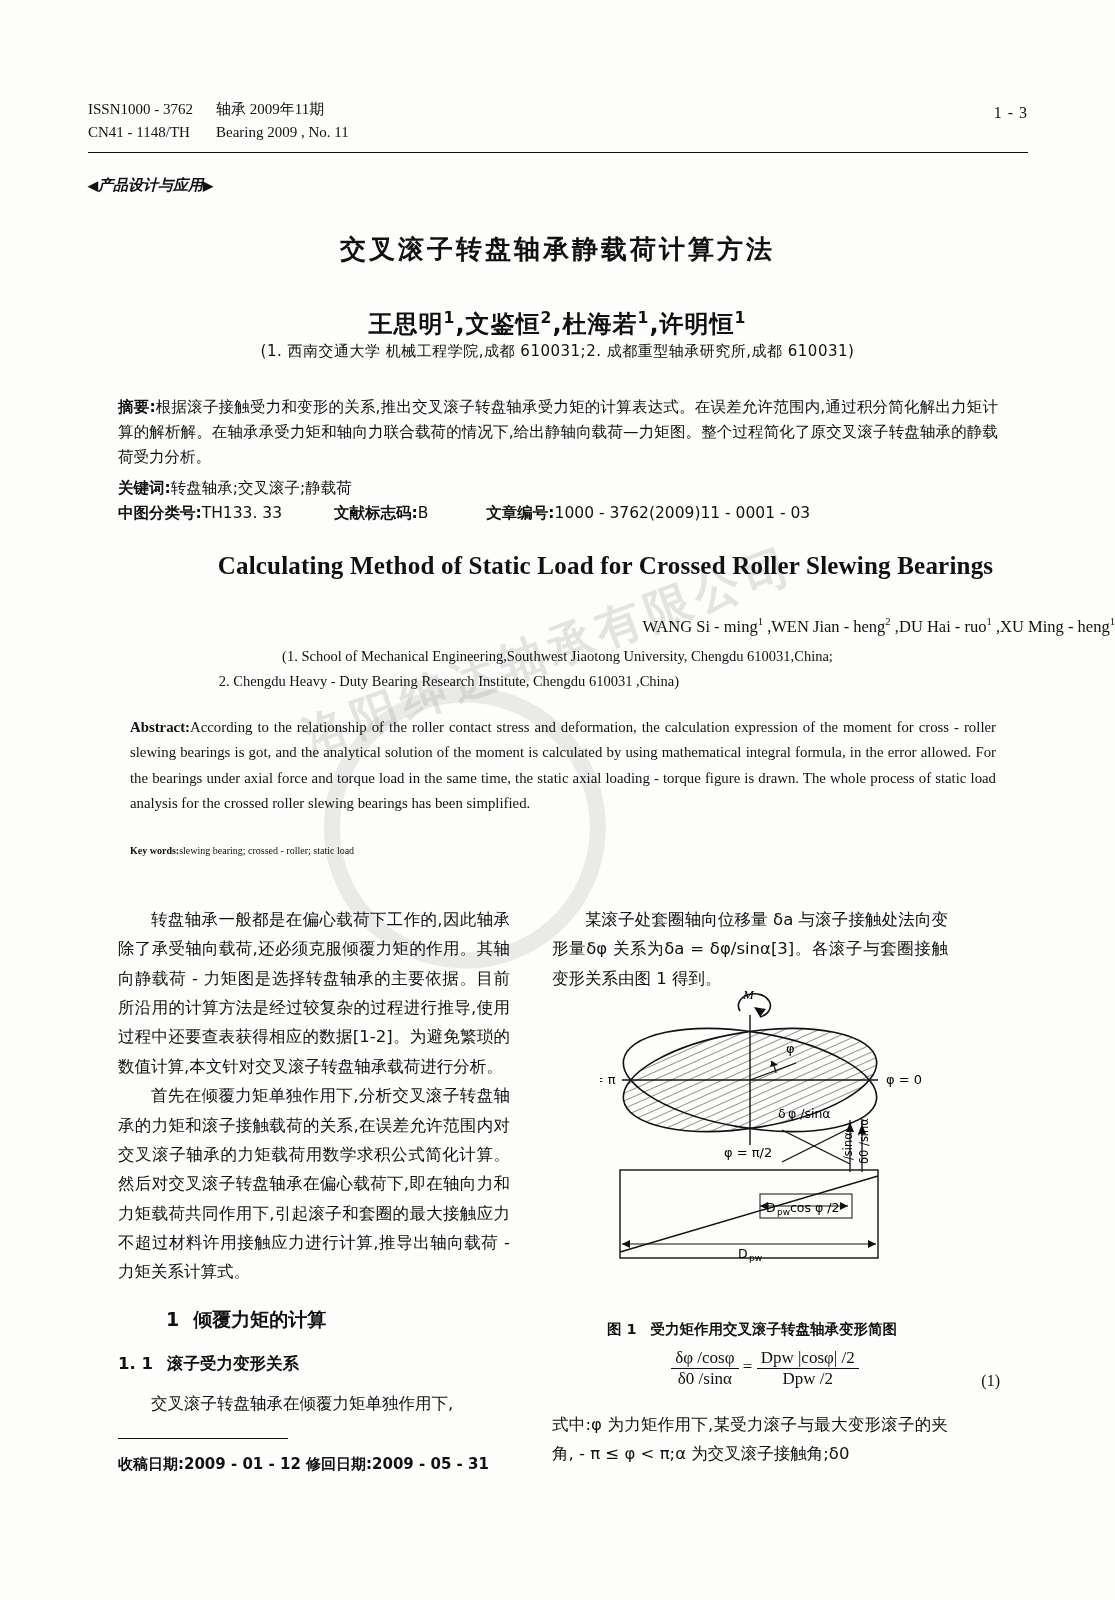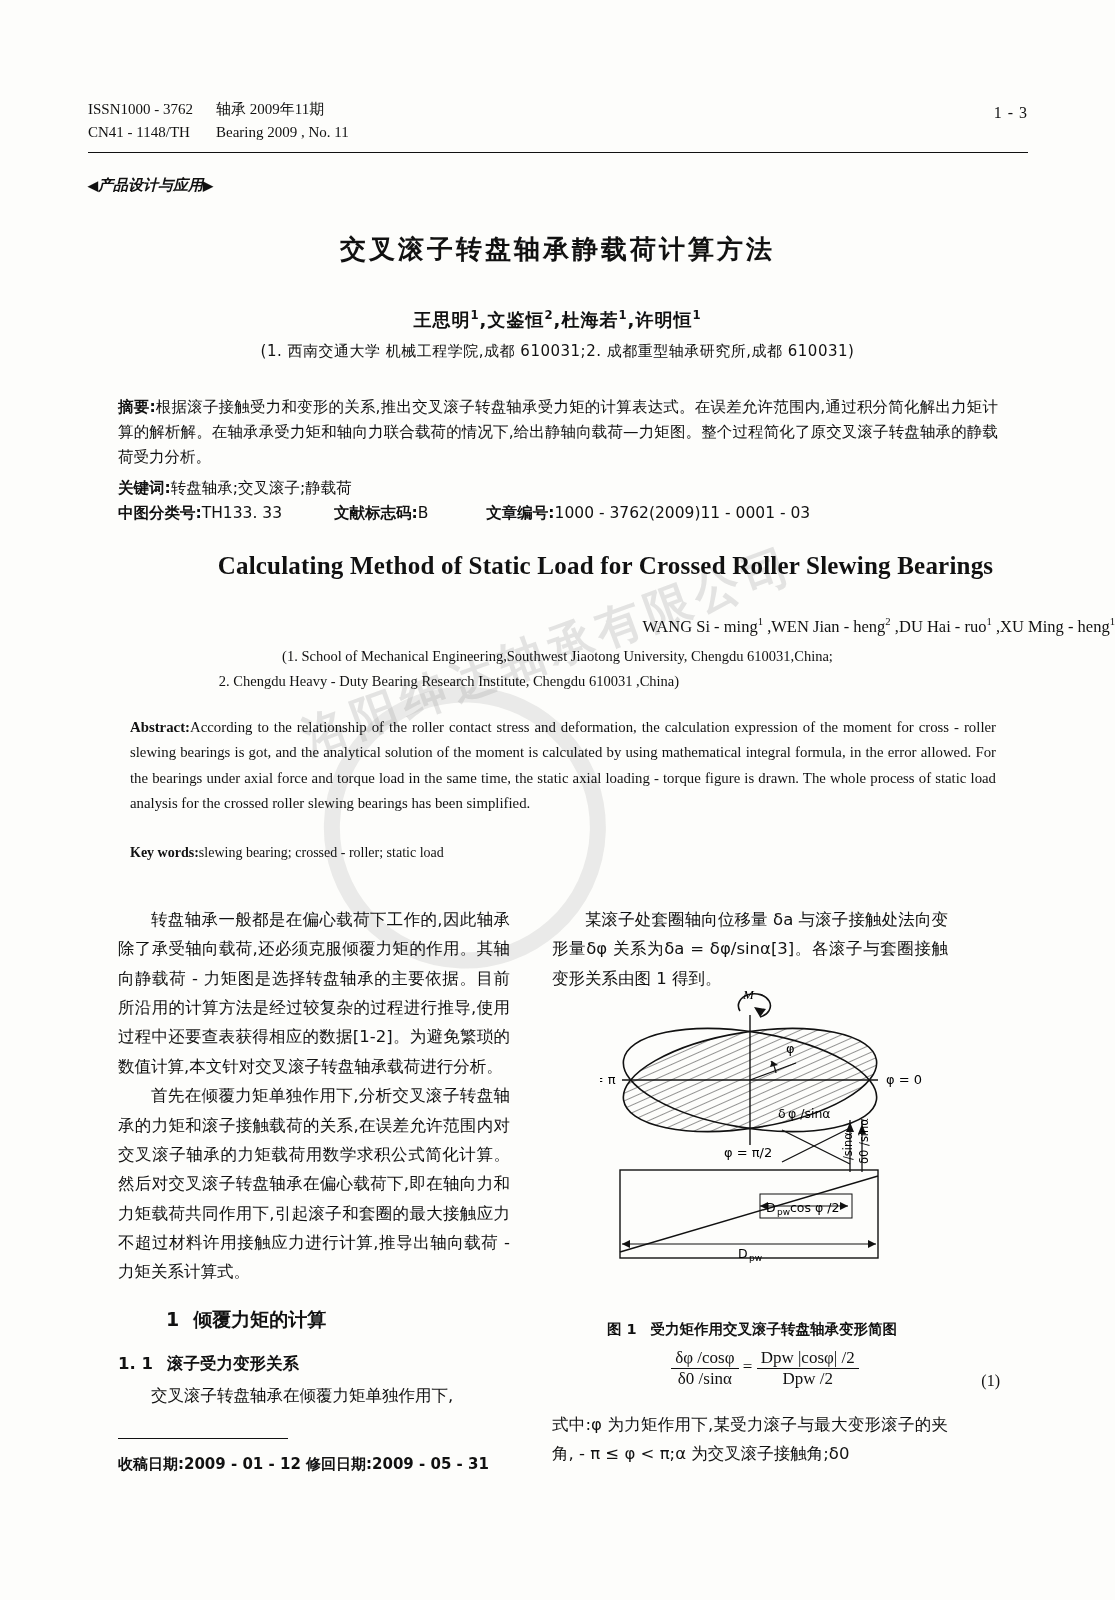--- a/index.html
+++ b/index.html
@@ -37,21 +37,21 @@
   .colmark .tri { font-style:normal; font-size:13px; }
   
   .cn-title {
     position:absolute; left:0; top:232px; width:1115px; text-align:center;
     font-family:"DejaVu Sans", sans-serif;
     font-weight:bold; font-size:26px; letter-spacing:3px;
   }
   .cn-authors {
     position:absolute; left:0; top:308px; width:1115px; text-align:center;
     font-family:"DejaVu Sans", sans-serif;
-    font-size:18px; font-weight:bold; letter-spacing:1px;
+    font-size:24px; font-weight:bold; letter-spacing:1px;
   }
   .cn-affil {
     position:absolute; left:0; top:342px; width:1115px; text-align:center;
     font-family:"DejaVu Sans", sans-serif;
     font-size:15px; letter-spacing:0.5px;
   }
   sup { font-size:0.65em; vertical-align:super; }
   
   .cn-abs {
     position:absolute; left:118px; top:395px; width:880px;
@@ -88,21 +88,21 @@
     position:absolute; left:1px; top:673px; width:896px; text-align:center;
     font-size:14.5px;
   }
   .en-abs {
     position:absolute; left:130px; top:715px; width:866px;
     font-size:14.8px; line-height:1.72; text-align:justify;
   }
   .en-abs b { font-weight:bold; }
   .en-kw {
     position:absolute; left:130px; top:845px; width:866px;
-    font-size:14px;
+    font-size:10px;
   }
   .en-kw b { font-weight:bold; }
   
   .col-left {
     position:absolute; left:118px; top:905px; width:392px;
     font-family:"DejaVu Sans", sans-serif;
     font-size:16.5px; line-height:1.78; text-align:justify;
   }
   .col-right {
     position:absolute; left:552px; top:905px; width:396px;
@@ -110,21 +110,21 @@
     font-size:16.5px; line-height:1.78; text-align:justify;
   }
   .indent { text-indent:2em; display:block; }
   .sec-h {
     font-family:"DejaVu Sans", sans-serif;
     font-weight:bold; font-size:19px; margin-top:16px; margin-bottom:4px;margin-left:48px;
   }
   .sec-h .num { margin-right:14px; }
   .sub-h {
     font-family:"DejaVu Sans", sans-serif;
-    font-weight:bold; font-size:16.5px; margin-top:13px; margin-bottom:2px;
+    font-weight:bold; font-size:16.5px; margin-top:13px; margin-bottom:10px;
   }
   .sub-h .num { margin-right:14px; }
   
   .fn-rule {
     position:absolute; left:118px; top:1438px; width:170px; height:0;
     border-top:1.2px solid #111;
   }
   .footnote {
     position:absolute; left:118px; top:1455px; width:420px;
     font-family:"DejaVu Sans", sans-serif;

